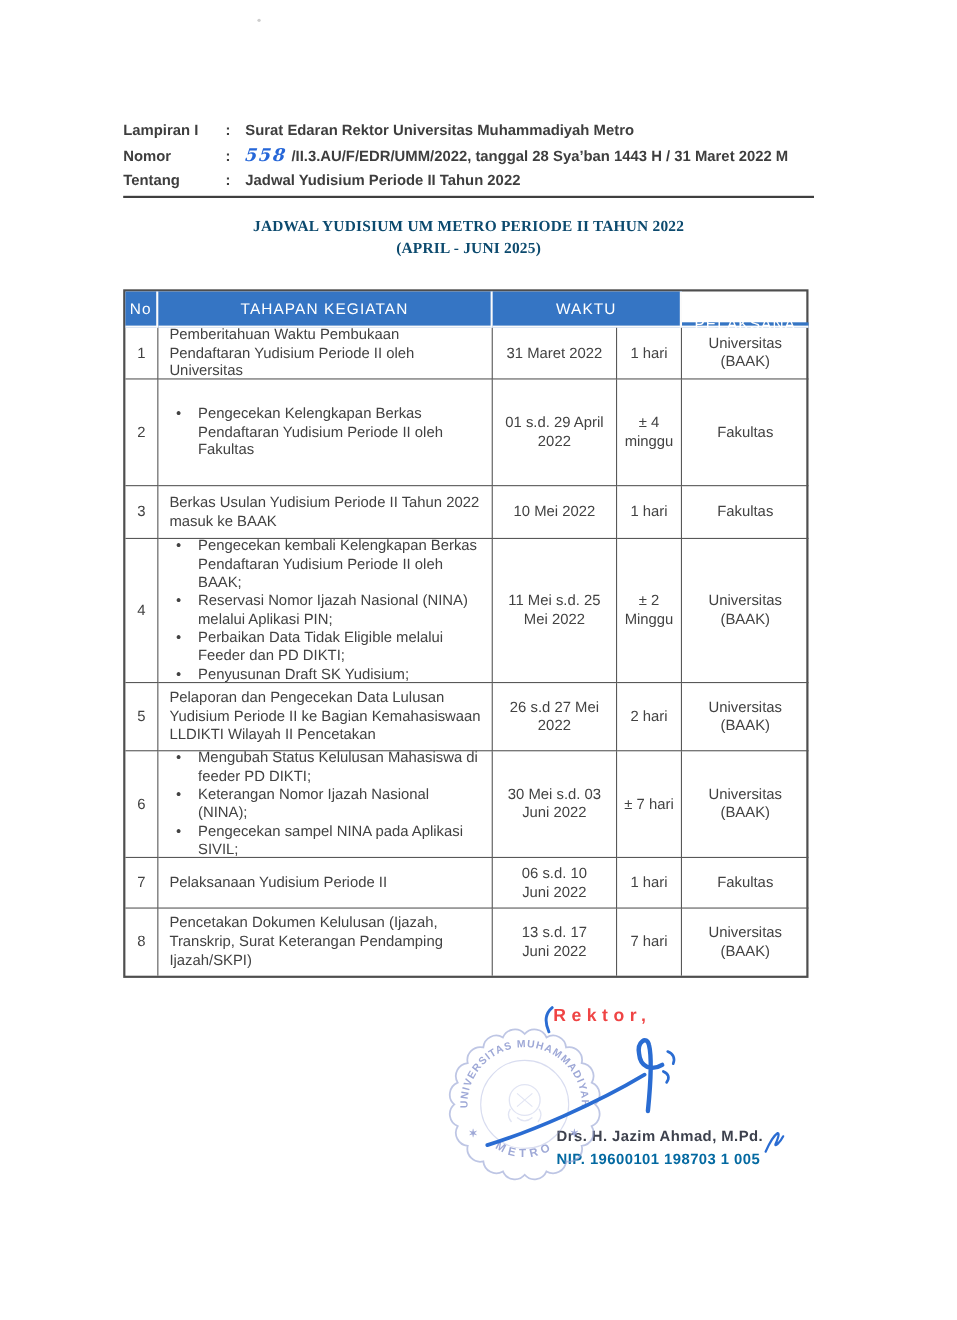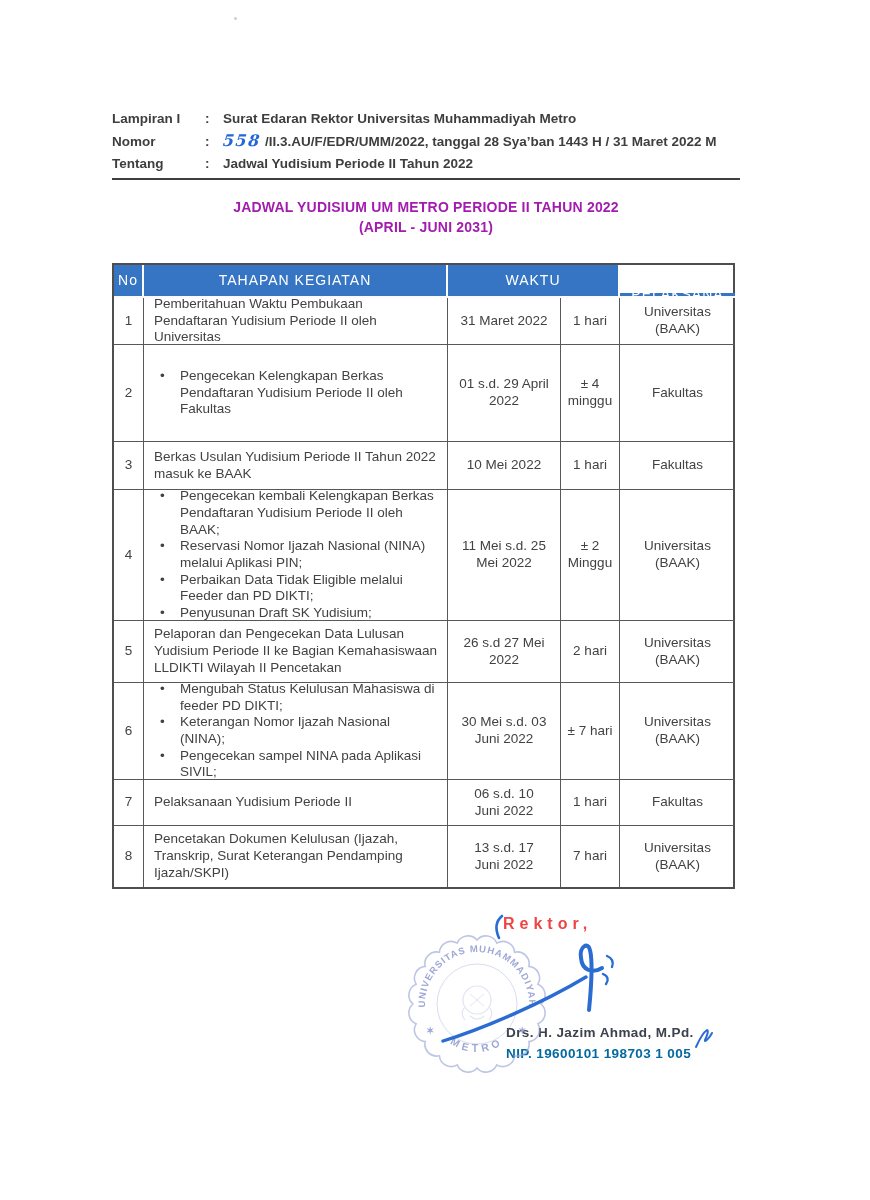--- a/index.html
+++ b/index.html
@@ -18,21 +18,21 @@
   .meta-value{white-space:nowrap;}
   .hand{
     font-family:"DejaVu Serif", serif;font-style:italic;font-weight:700;
     color:#2566d8;font-size:16px;letter-spacing:1.5px;display:inline-block;
     transform:skewX(-6deg);margin-right:4px;
   }
 
   .rule{position:absolute;left:112px;top:178px;width:628px;border-top:2.5px solid #3f3f3f;}
 
   .title{position:absolute;left:112px;top:197px;width:628px;text-align:center;
-    font-weight:700;font-size:14px;line-height:20px;color:#a21caf;letter-spacing:.2px;}
+    font-weight:700;font-size:14px;line-height:20px;color:#0c4a6e;letter-spacing:.2px;font-family:Liberation Serif, serif;}
 
   
   .tbl{
     position:absolute;left:112px;top:263px;width:623px;
     display:grid;
     grid-template-columns:30px 304px 113px 59px 115px;
     grid-template-rows:33px 47px 97px 48px 131px 62px 97px 46px 61px;
     border:2px solid #4e4e4e;background:#fff;
     font-size:13.5px;line-height:1.24;color:#424242;
   }
@@ -86,21 +86,21 @@
       <span class="meta-label">Tentang</span>
       <span class="meta-colon">:</span>
       <span class="meta-value">Jadwal Yudisium Periode II Tahun 2022</span>
     </div>
   </header>
 
   <div class="rule"></div>
 
   <div class="title">
     <div>JADWAL YUDISIUM UM METRO PERIODE II TAHUN 2022</div>
-    <div>(APRIL - JUNI 2031)</div>
+    <div>(APRIL - JUNI 2025)</div>
   </div>
 
   <div class="tbl" id="tbl">
     <div class="cell hc">No</div>
     <div class="cell hc">TAHAPAN KEGIATAN</div>
     <div class="cell hc hc-waktu">WAKTU</div>
     <div class="cell hc hc-last">PELAKSANA</div>
   <div class="cell c-no">
         <div class="ct">1</div>
       </div>

